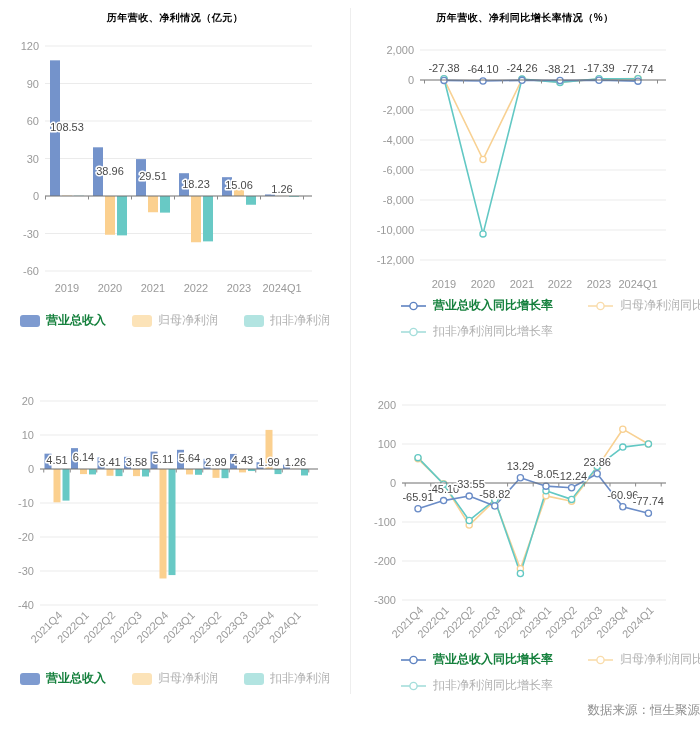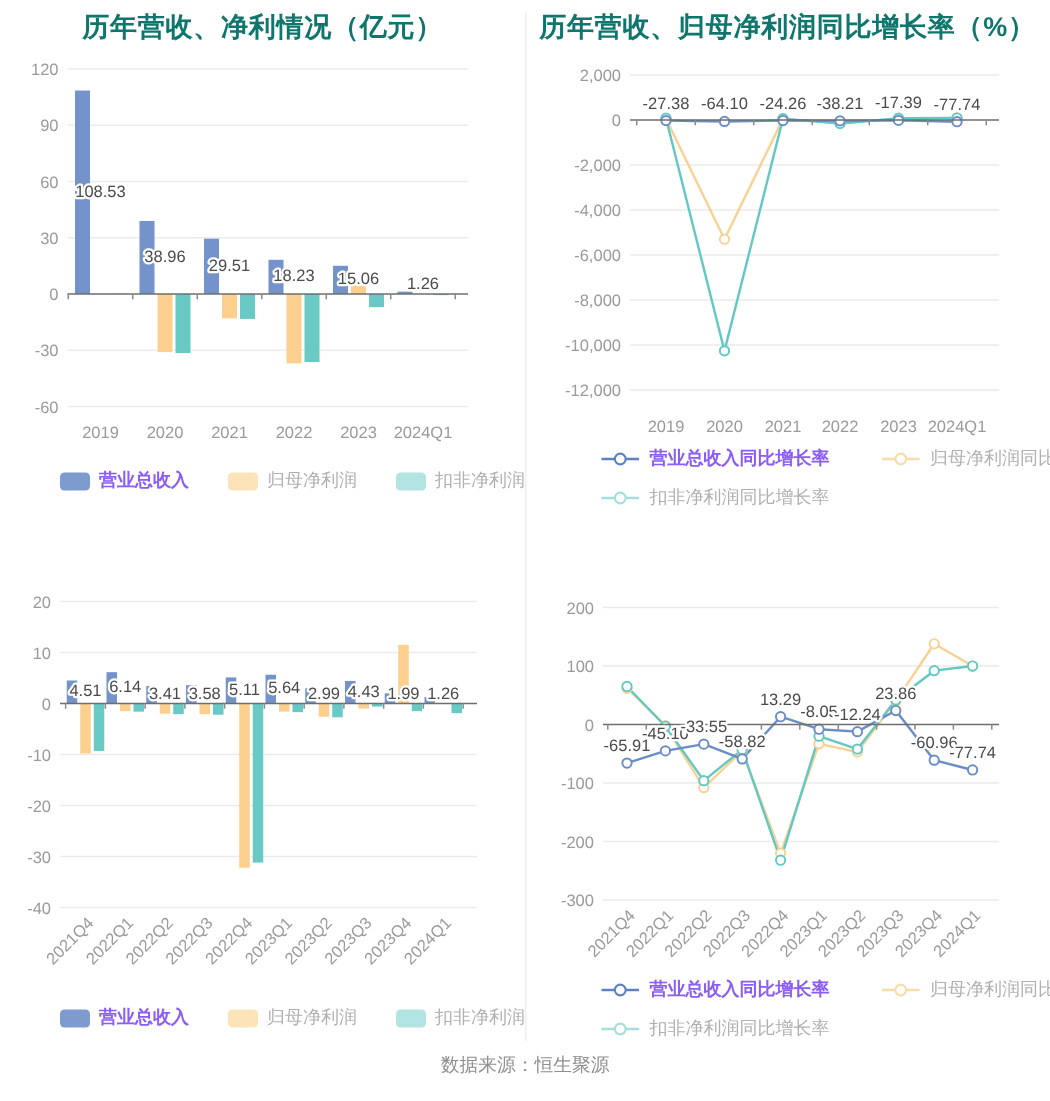--- a/index.html
+++ b/index.html
@@ -1,30 +1,30 @@
 <!DOCTYPE html>
 <html><head>
 <meta charset="utf-8">
 <style>
   html,body{margin:0;padding:0;background:#fff;}
   body{width:700px;height:734px;font-family:"Liberation Sans","DejaVu Sans",sans-serif;}
   .page{position:relative;width:700px;height:734px;background:#fff;overflow:hidden;}
   .divider-v{position:absolute;left:350px;top:8px;width:1px;height:686px;background:#eeeeee;}
   .panel{position:absolute;width:350px;}
   .panel svg.plot{position:absolute;left:0;top:0;}
-  .title{position:absolute;left:0;top:8px;width:100%;margin:0;font-size:18px;line-height:20px;
-         font-weight:700;color:#0f766e;text-align:center;letter-spacing:0.5px;}
+  .title{position:absolute;left:0;top:8px;width:100%;margin:0;font-size:10px;line-height:20px;
+         font-weight:700;color:#000000;text-align:center;letter-spacing:0.5px;}
   .legend{position:absolute;display:flex;align-items:center;}
-  .legend.center{left:0;width:100%;justify-content:flex-end;gap:26px;}
+  .legend.center{left:0;width:100%;justify-content:center;gap:26px;}
   .legend-col{position:absolute;display:flex;flex-direction:column;align-items:flex-start;gap:9px;}
   .legend-row{display:flex;align-items:center;gap:34px;}
-  .legend-item{display:flex;align-items:center;gap:6px;font-size:12px;color:#8b5cf6;font-weight:600;cursor:pointer;white-space:nowrap;}
+  .legend-item{display:flex;align-items:center;gap:6px;font-size:12px;color:#15803d;font-weight:600;cursor:pointer;white-space:nowrap;}
   .legend-item.muted{color:#b0b0b0;font-weight:400;}
   .sw{width:20px;height:12px;border-radius:3px;display:inline-block;}
-  .footer{position:absolute;left:0;top:702px;width:100%;text-align:center;font-size:12.5px;color:#8f8f8f;}
+  .footer{position:absolute;left:0;top:702px;width:100%;text-align:right;font-size:12.5px;color:#8f8f8f;}
 </style>
 </head>
 <body>
 
 <div class="page">
   <div class="divider-v"></div>
 
   <section class="panel" style="left:0;top:0;height:355px">
     <svg class="plot" width="350" height="300">
         <g>
@@ -180,21 +180,21 @@
         </g>
         <g font-size="11" fill="#4a4a4a" paint-order="stroke" stroke="#ffffff" stroke-width="3" stroke-linejoin="round">
           <text x="94" y="72.4107" text-anchor="middle">-27.38</text>
           <text x="133" y="72.9615" text-anchor="middle">-64.10</text>
           <text x="172" y="72.3639" text-anchor="middle">-24.26</text>
           <text x="210" y="72.57315" text-anchor="middle">-38.21</text>
           <text x="249" y="72.26085" text-anchor="middle">-17.39</text>
           <text x="288" y="73.1661" text-anchor="middle">-77.74</text>
         </g>
       </svg>
-    <h2 class="title">历年营收、归母净利润同比增长率（%）</h2>
+    <h2 class="title">历年营收、净利同比增长率情况（%）</h2>
     <div class="legend-col" style="left:50px;top:297px">
         <div class="legend-row">
           <div class="legend-item">
             <svg width="27" height="10">
               <line x1="1" y1="5" x2="26" y2="5" stroke="#5d82c1" stroke-width="1.6"></line>
               <circle cx="13.5" cy="5" r="3.6" fill="#fff" stroke="#5d82c1" stroke-width="1.4"></circle>
             </svg>
             <span>营业总收入同比增长率</span>
           </div>
           <div class="legend-item muted">

